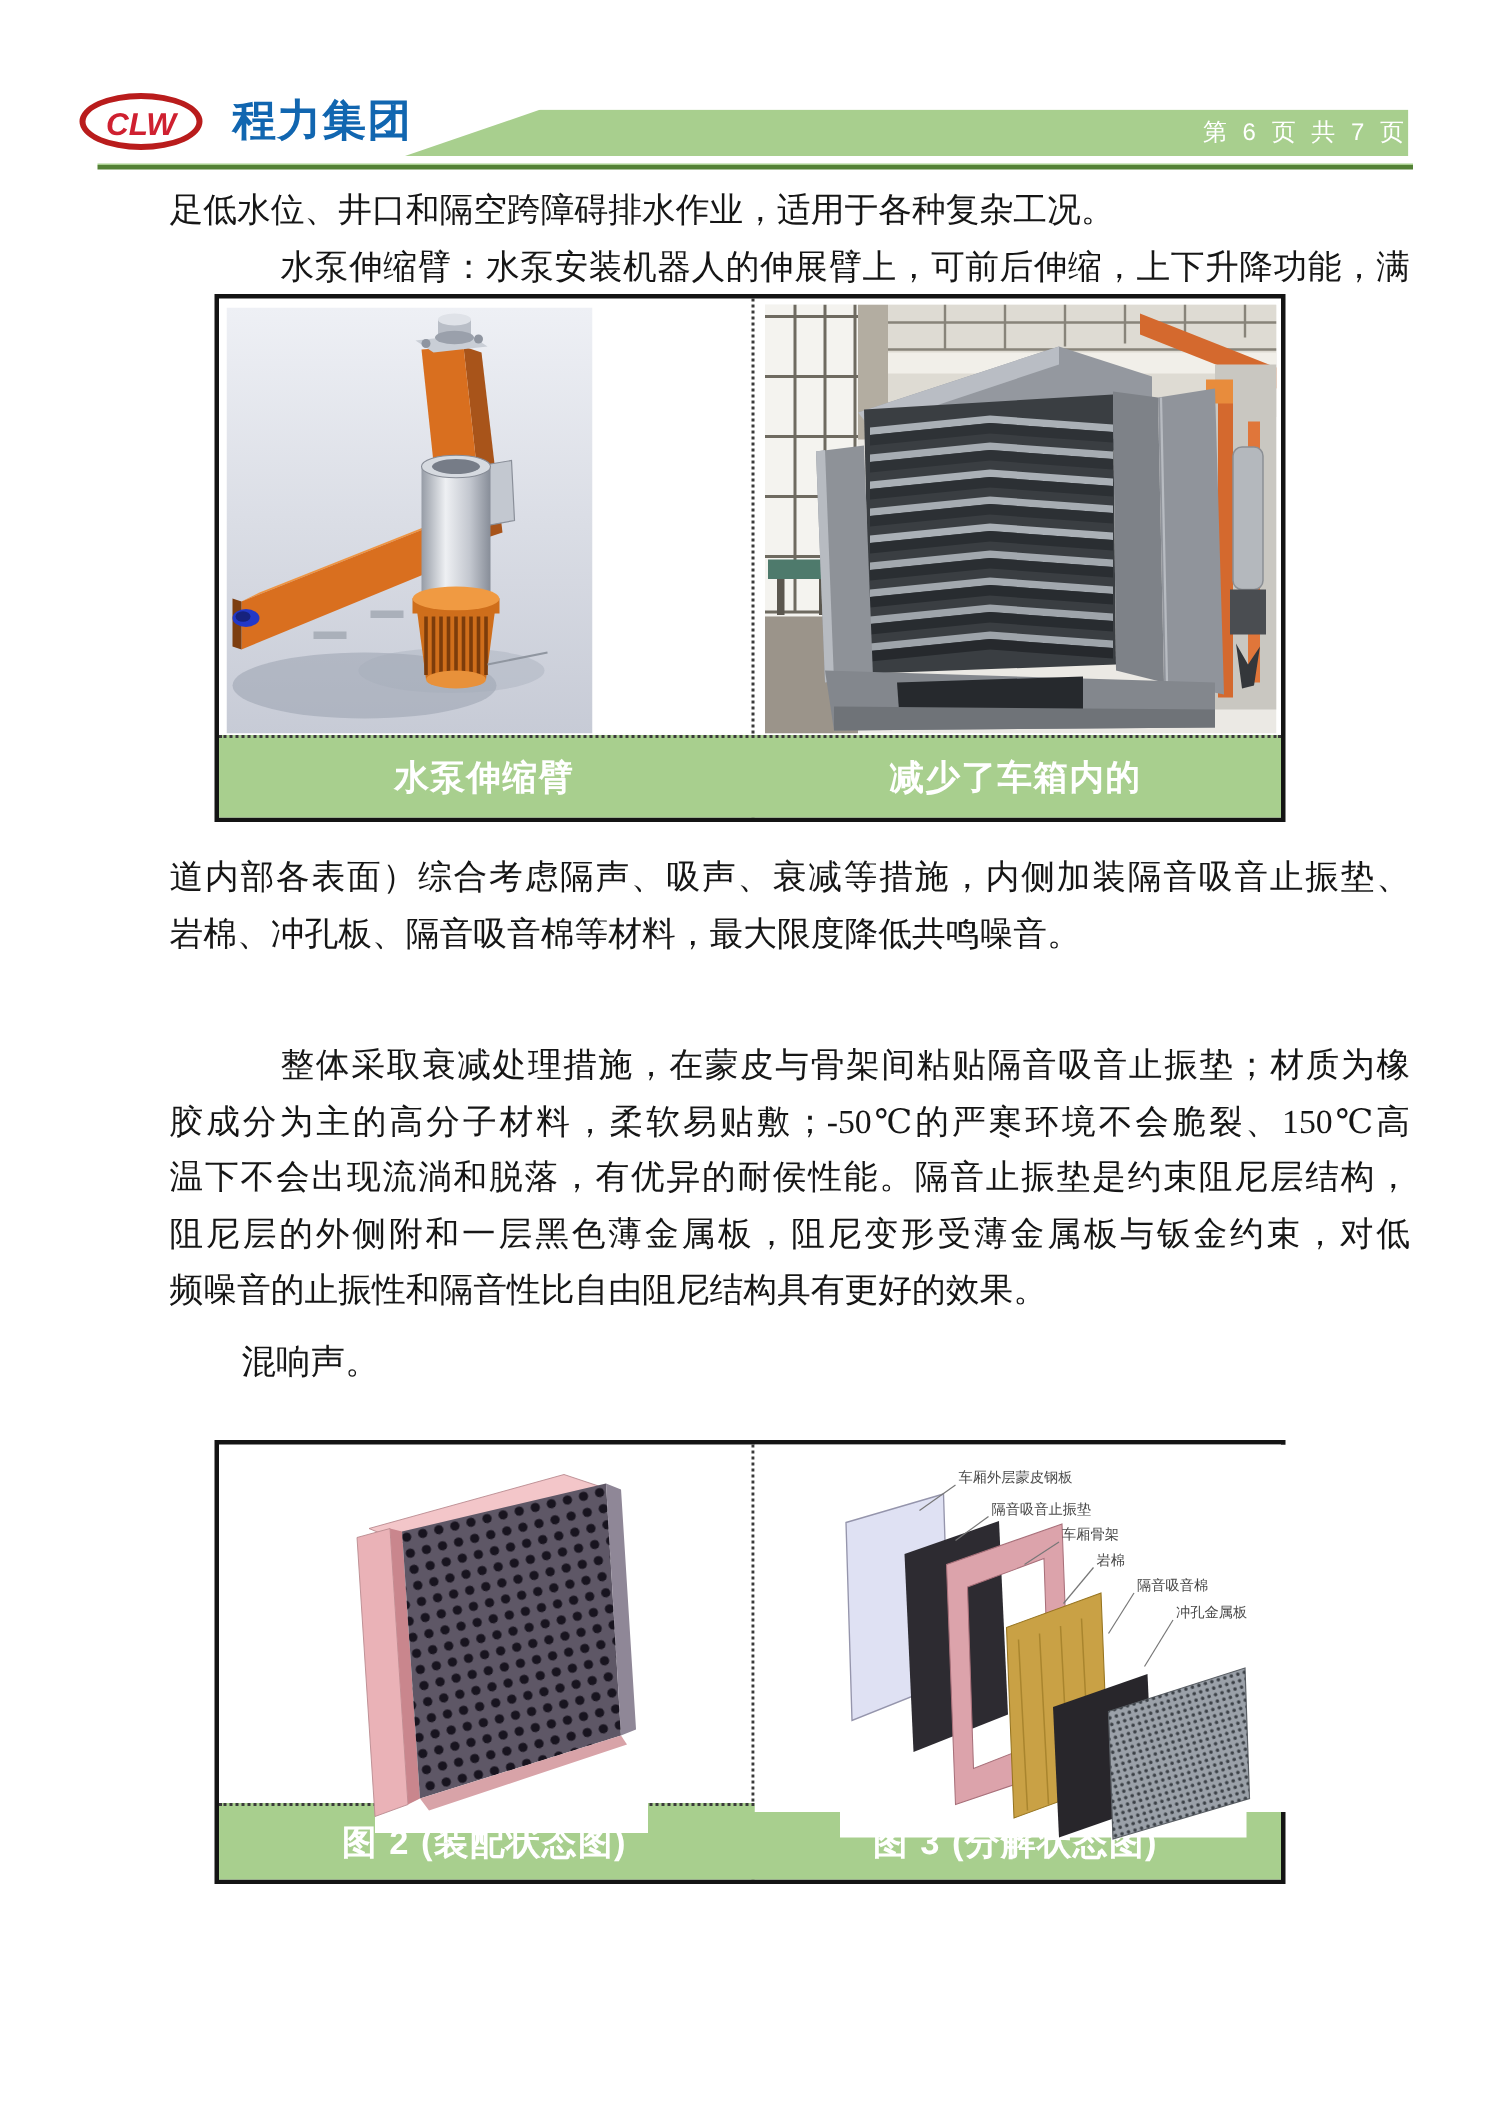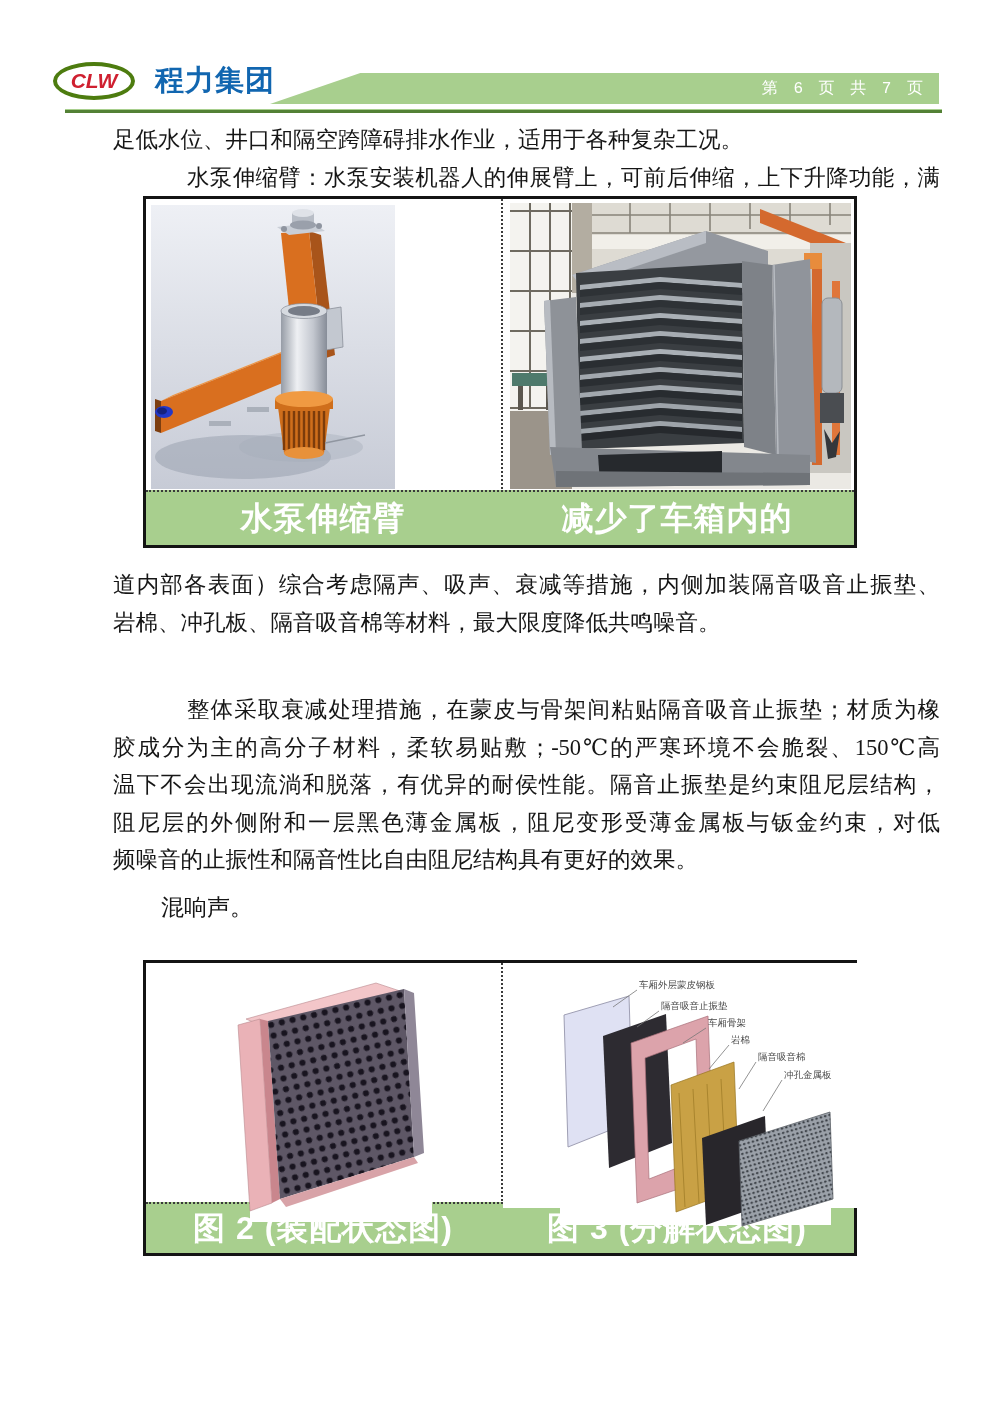--- a/index.html
+++ b/index.html
@@ -1,49 +1,49 @@
 <!DOCTYPE html>
 <html><head>
 <meta charset="utf-8">
 <style>
   html,body{margin:0;padding:0;background:#ffffff;}
   .page{position:relative;width:1000px;height:1415px;background:#ffffff;overflow:hidden;
         font-family:"Liberation Serif","DejaVu Serif",serif;color:#161616;}
 
   
   .logo-wrap{position:absolute;left:53px;top:60px;height:42px;display:flex;align-items:center;}
-  .logo-oval{width:82px;height:38px;border:4px solid #4d7c0f;border-radius:50%;background:#fff;
-             display:flex;align-items:center;justify-content:center;box-sizing:border-box;}
+  .logo-oval{width:82px;height:38px;border:4px solid #b91c1c;border-radius:50%;background:#fff;
+             display:flex;align-items:flex-end;justify-content:center;box-sizing:border-box;}
   .logo-oval span{font-family:"Liberation Sans",sans-serif;font-weight:900;font-style:italic;
                   font-size:21px;color:#cf2030;letter-spacing:0px;}
   .company{margin-left:20px;font-family:"Liberation Sans",sans-serif;font-weight:900;
            font-size:29px;color:#1166b0;letter-spacing:1px;}
   .banner{position:absolute;left:270px;top:73px;width:669px;height:31px;background:#a8cf8e;
           clip-path:polygon(13.5% 0,100% 0,100% 100%,0 100%);
           display:flex;align-items:center;justify-content:flex-end;}
-  .banner .pg{font-family:Liberation Mono, monospace;font-size:16px;color:#ffffff;
-              letter-spacing:3px;padding-right:13px;}
+  .banner .pg{font-family:Liberation Sans, sans-serif;font-size:16px;color:#ffffff;
+              letter-spacing:3px;padding-right:0;}
   .hrule{position:absolute;left:65px;top:109px;width:877px;height:4px;
          background:linear-gradient(to bottom,#a8cf8e 0 1px,#538135 1px);}
 
   
   .para{position:absolute;left:113px;width:827px;font-size:22.5px;line-height:37.5px;}
   .ln{text-align:justify;text-align-last:justify;white-space:nowrap;}
   .ln.first{padding-left:74px;}
   .ln.last{text-align-last:left;white-space:normal;}
   .small-ln{font-size:23px;padding-left:48px;text-align-last:left;}
 
   
   .figtable{position:absolute;left:143px;width:714px;border:3px solid #141414;box-sizing:border-box;background:#fff;}
   .figtable .divider{position:absolute;left:355px;top:0;bottom:0;width:0;border-left:2px dotted #3a3a3a;}
   .caprow{position:absolute;left:0;right:0;bottom:0;background:#a8cf8e;border-top:2px dotted #3a3a3a;
           display:flex;box-sizing:border-box;}
   .capcell{width:50%;display:flex;align-items:center;justify-content:center;
            font-family:"Liberation Sans",sans-serif;font-weight:700;color:#ffffff;
-           font-size:32px;letter-spacing:1px;}
+           font-size:23px;letter-spacing:1px;}
   .figimg{position:absolute;pointer-events:none;}
 
   svg text{font-family:"Liberation Sans",sans-serif;}
 </style>
 </head>
 <body>
 
 <div class="page">
 
   <div class="logo-wrap">

